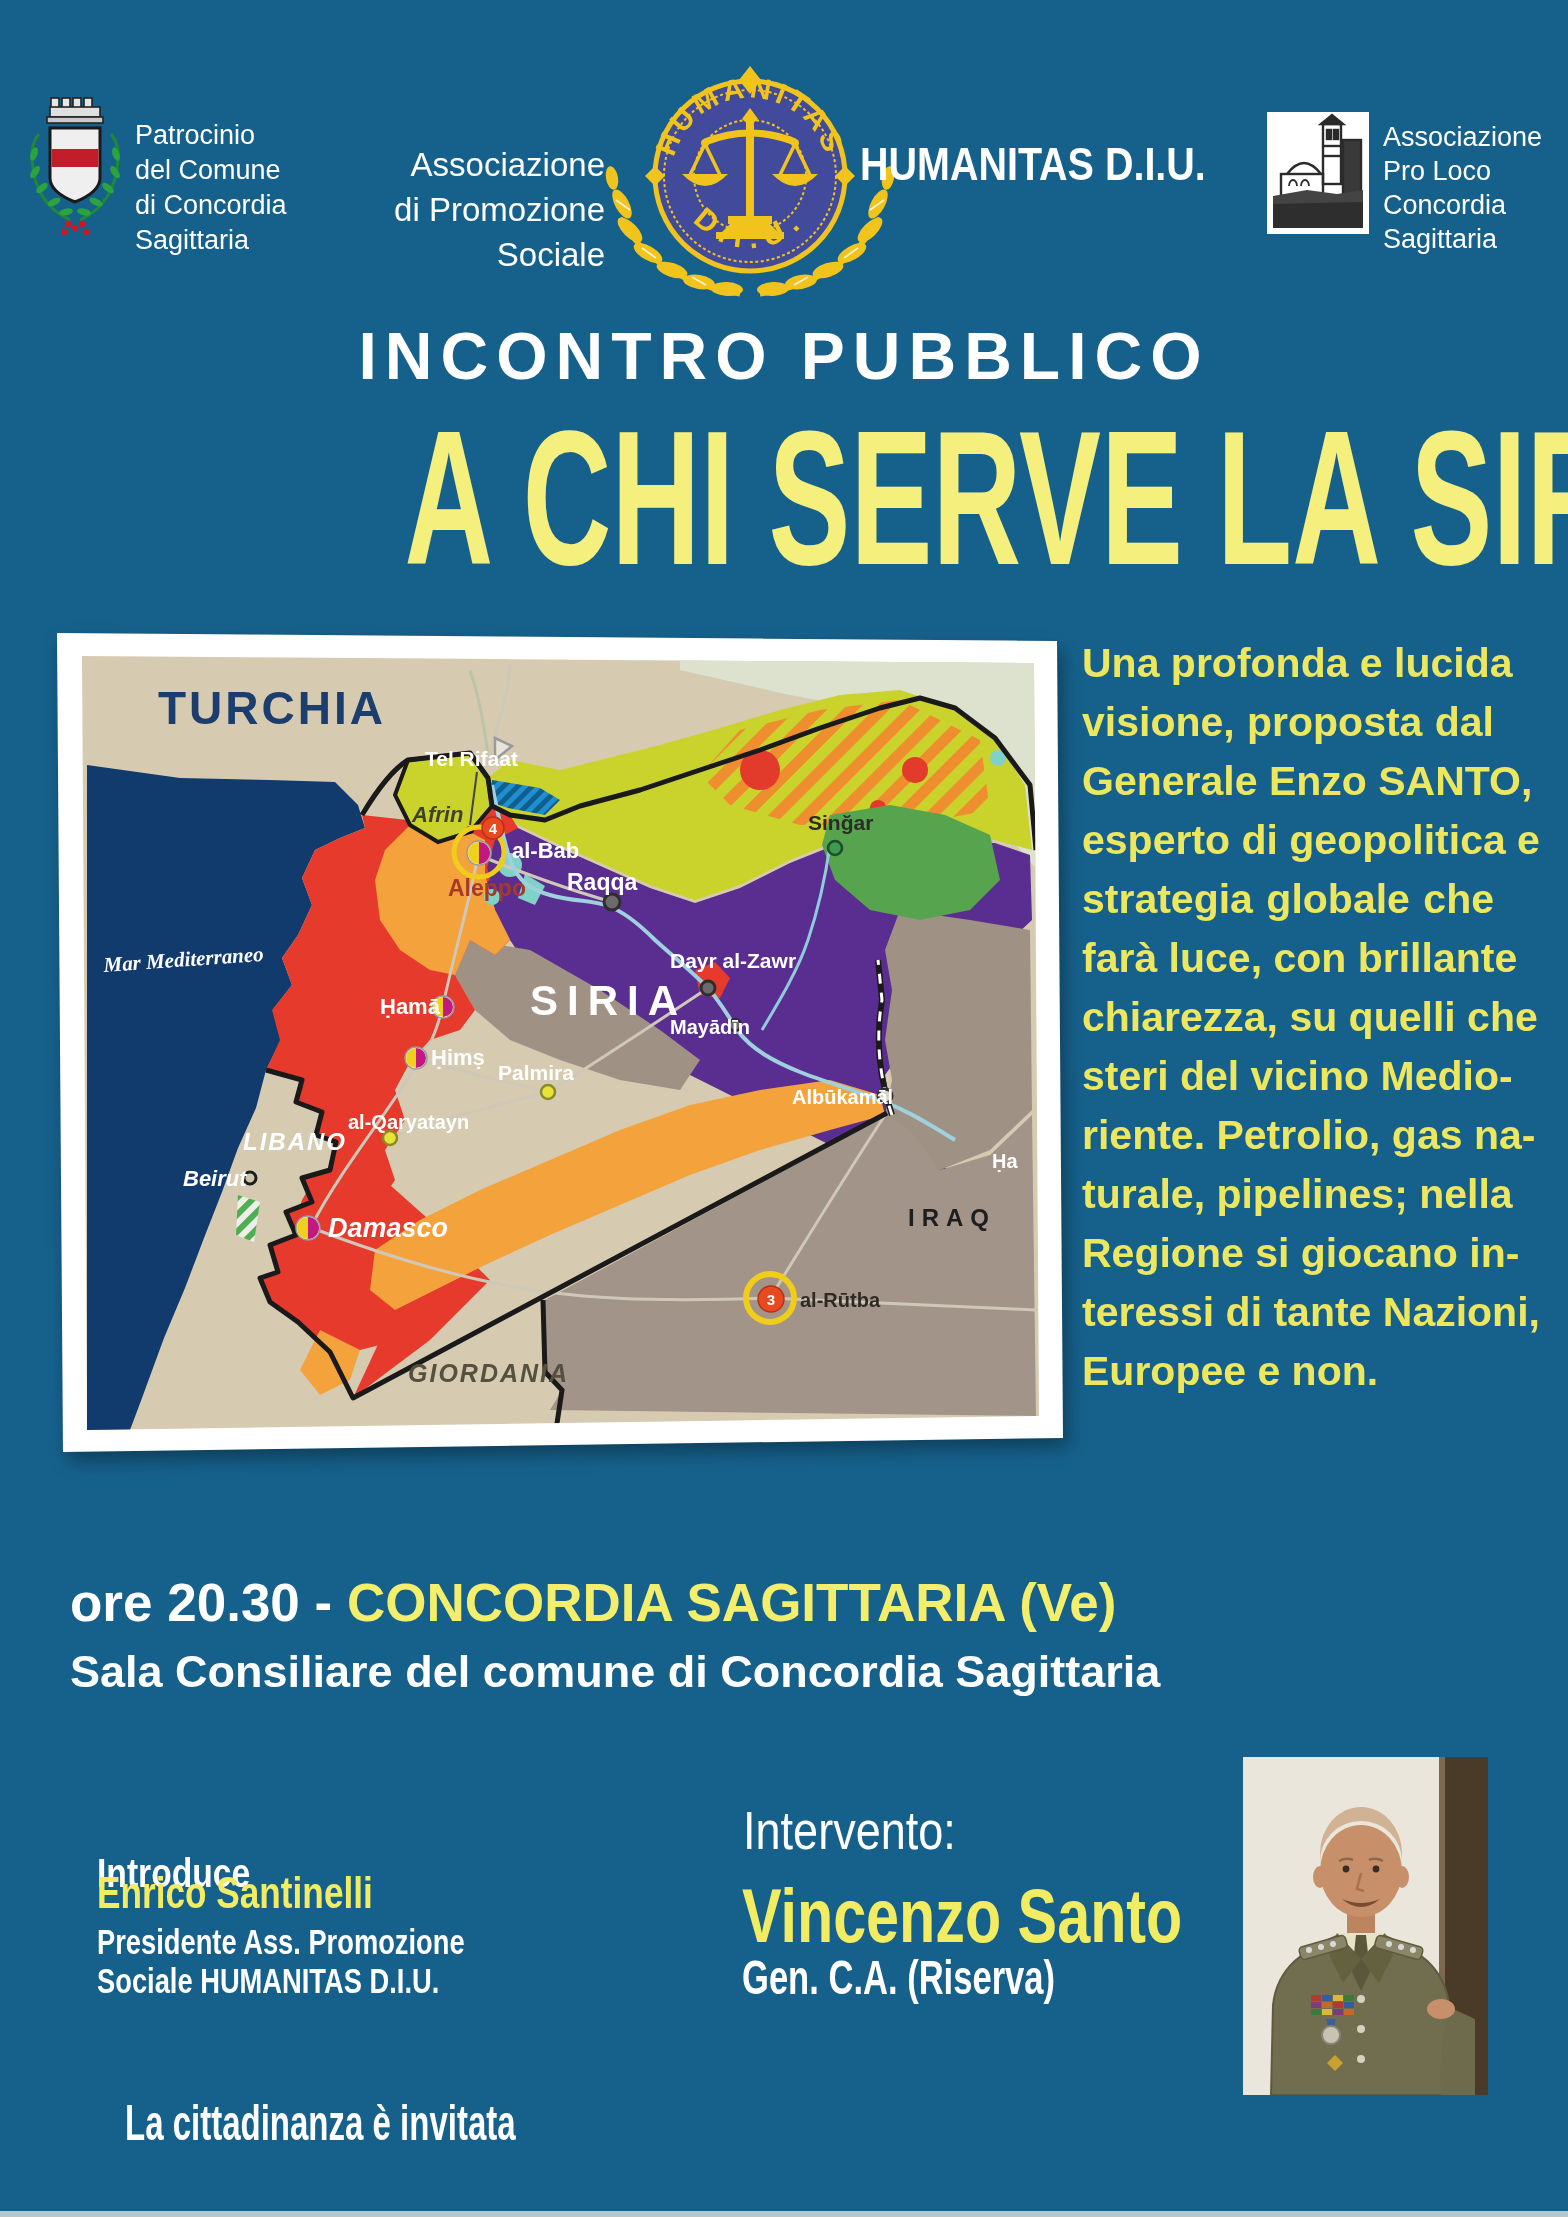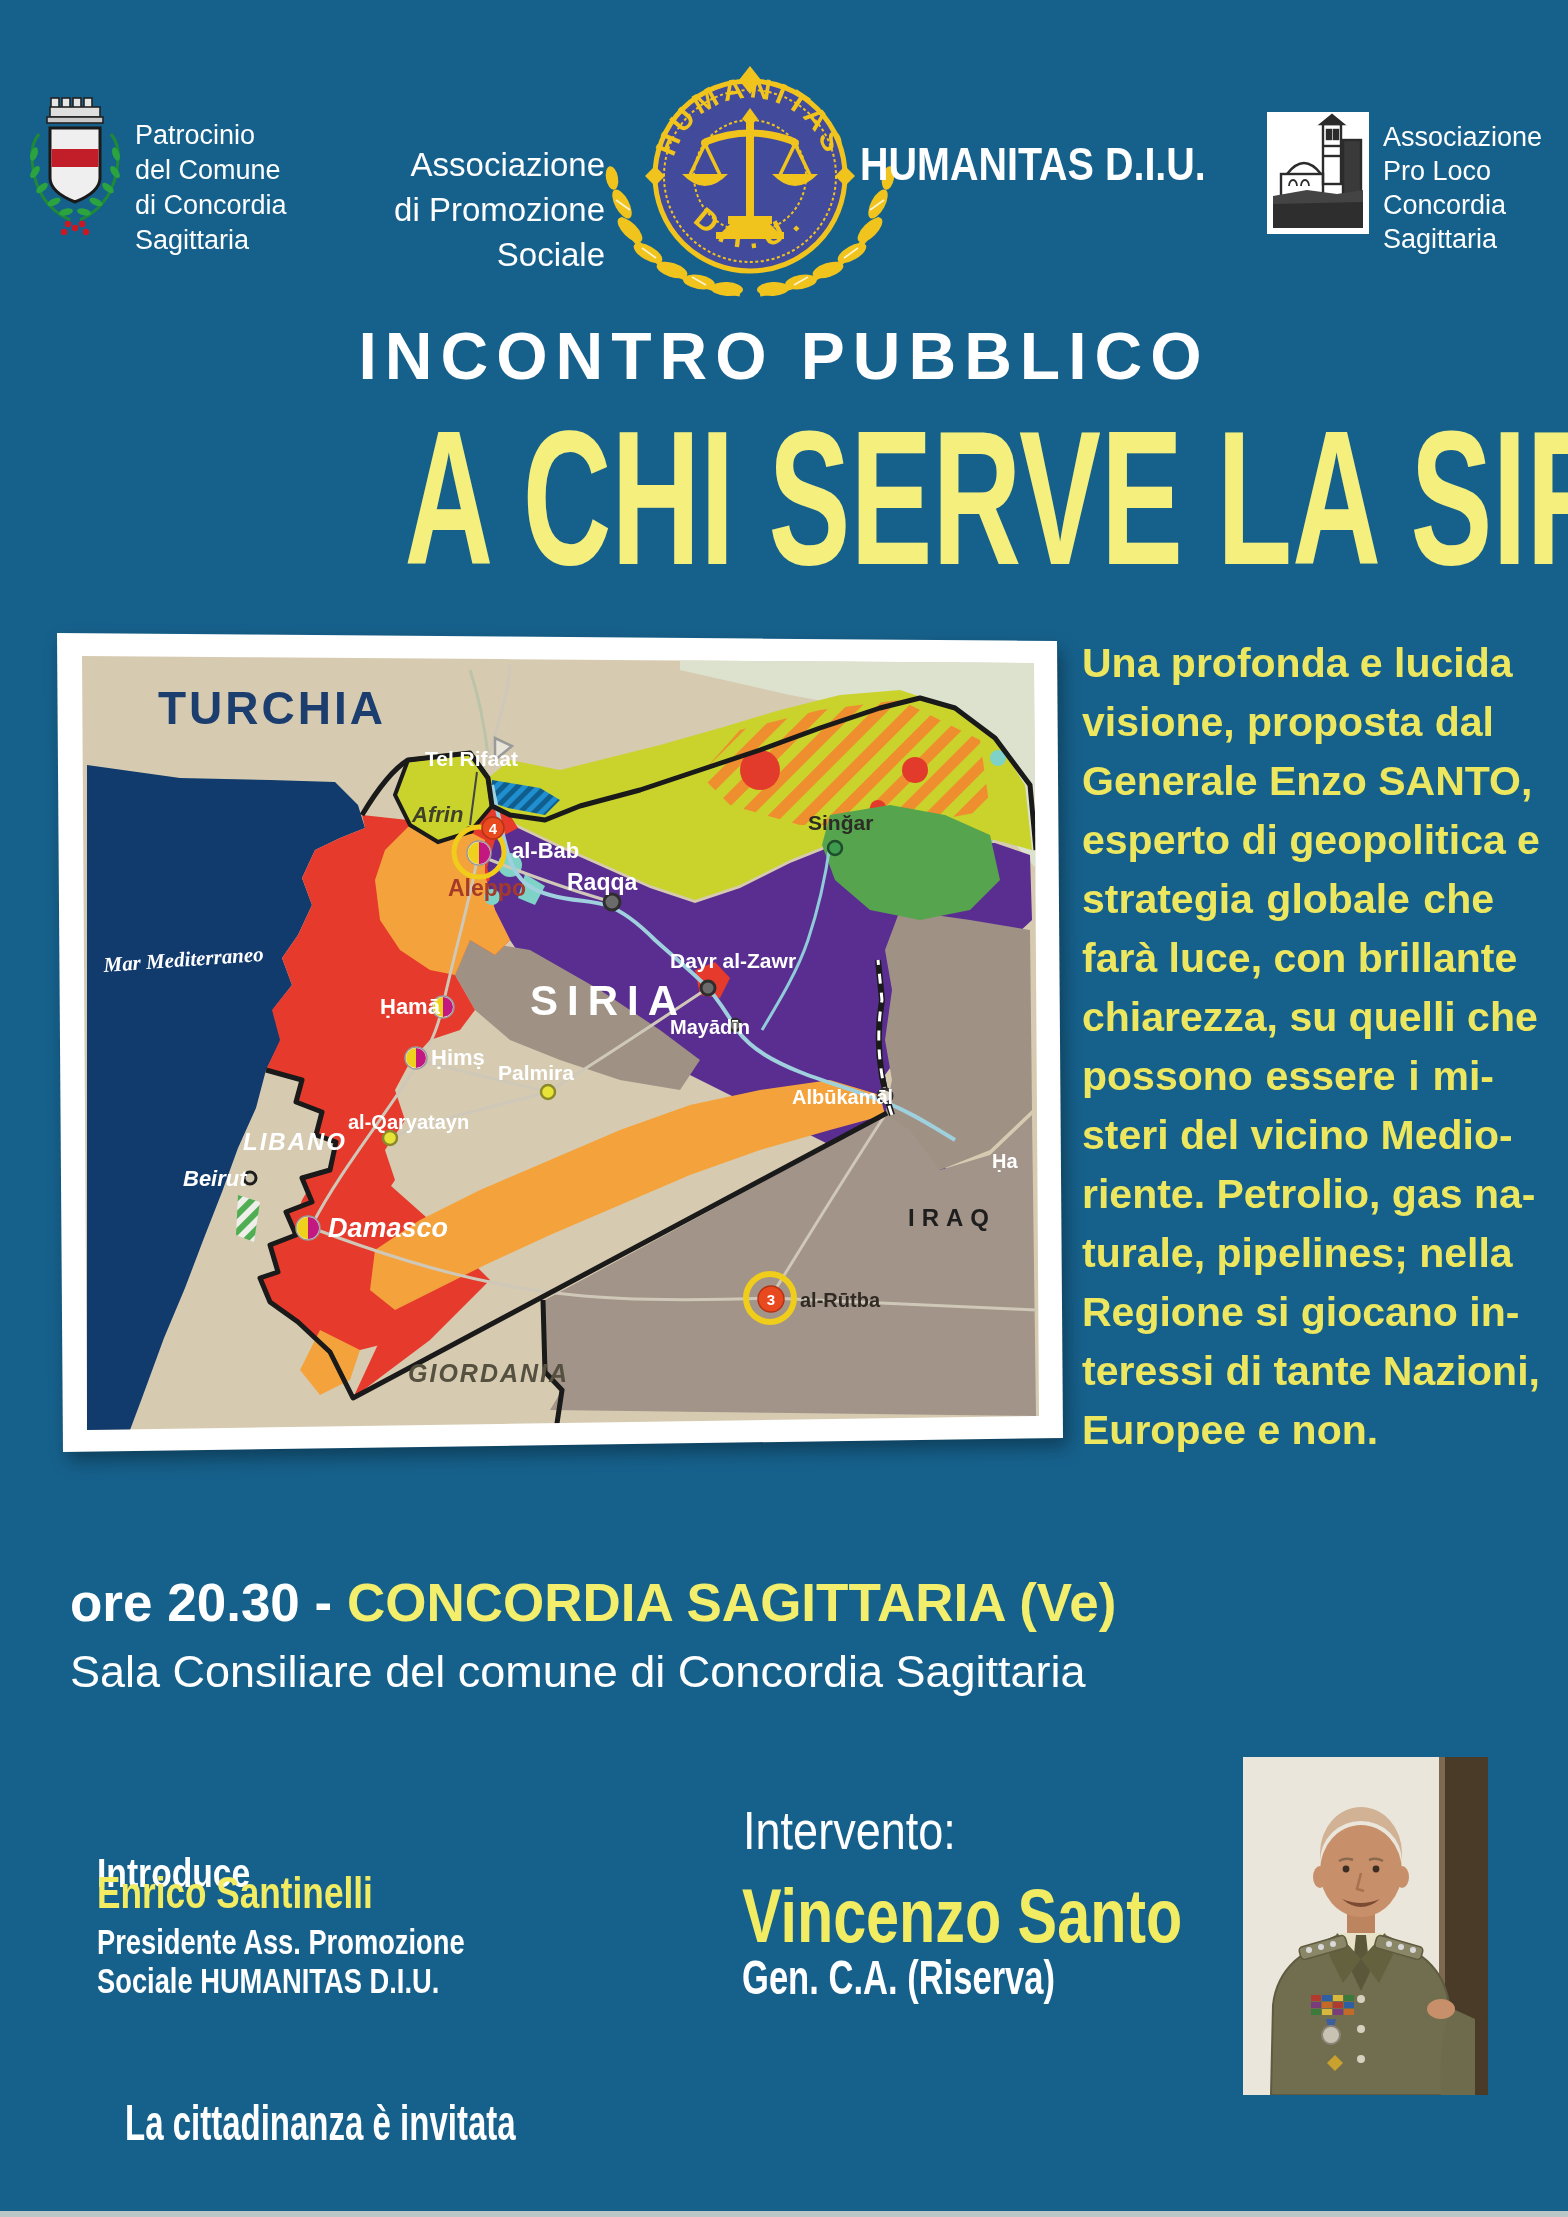--- a/index.html
+++ b/index.html
@@ -24,21 +24,21 @@
   .main-title span{display:inline-block;transform:scaleX(0.64);transform-origin:center;white-space:nowrap;}
   
   .para{left:1082px;top:634px;width:412px;color:#EDE65F;font-weight:bold;font-size:41px;line-height:59px;}
   .para .pl{text-align:justify;text-align-last:justify;white-space:nowrap;}
   .para .pl.last{text-align:left;text-align-last:left;}
   
   .ev-date{left:70px;top:1482px;font-size:80px;font-weight:bold;color:#fff;}
   .ev-date .cx{transform:scaleX(0.95);}
   .ev-time{left:70px;top:1572px;font-size:53px;font-weight:bold;color:#fff;white-space:nowrap;}
   .ev-time .place{color:#F3EE6B;}
-  .ev-venue{left:70px;top:1646px;font-size:45px;font-weight:normal;color:#fff;}
+  .ev-venue{left:70px;top:1646px;font-size:45px;font-weight:bold;color:#fff;}
   
   .introduce-h{left:97px;top:1810px;font-size:41px;font-weight:bold;color:#fff;margin-top:40px;}
   .introduce-h .cx{transform:scaleX(0.82);}
   .introduce-name{left:97px;top:1868px;font-size:44px;font-weight:bold;color:#F2EC63;text-align:right;}
   .introduce-name .cx{transform:scaleX(0.80);}
   .introduce-role{left:97px;top:1922px;font-size:35px;line-height:39px;font-weight:bold;color:#fff;}
   .introduce-role .cx{transform:scaleX(0.78);}
   .speaker-h{left:743px;top:1800px;font-size:53px;font-weight:normal;color:#fff;}
   .speaker-h .cx{transform:scaleX(0.85);}
   .speaker-name{left:742px;top:1872px;font-size:76px;font-weight:bold;color:#F2EC63;text-align:right;}
@@ -368,21 +368,20 @@
   </svg>
 
   <div class="abs para">
     <div class="pl">Una profonda e lucida</div>
     <div class="pl">visione, proposta dal</div>
     <div class="pl">Generale Enzo SANTO,</div>
     <div class="pl">esperto di geopolitica e</div>
     <div class="pl">strategia globale che</div>
     <div class="pl">farà luce, con brillante</div>
     <div class="pl">chiarezza, su quelli che</div>
-    <div class="pl">possono essere i mi-</div>
     <div class="pl">steri del vicino Medio-</div>
     <div class="pl">riente. Petrolio, gas na-</div>
     <div class="pl">turale, pipelines; nella</div>
     <div class="pl">Regione si giocano in-</div>
     <div class="pl">teressi di tante Nazioni,</div>
     <div class="pl last">Europee e non.</div>
   </div>
 
   <div class="abs ev-time">
     <span>ore 20.30 - </span><span class="place">CONCORDIA SAGITTARIA (Ve)</span>

